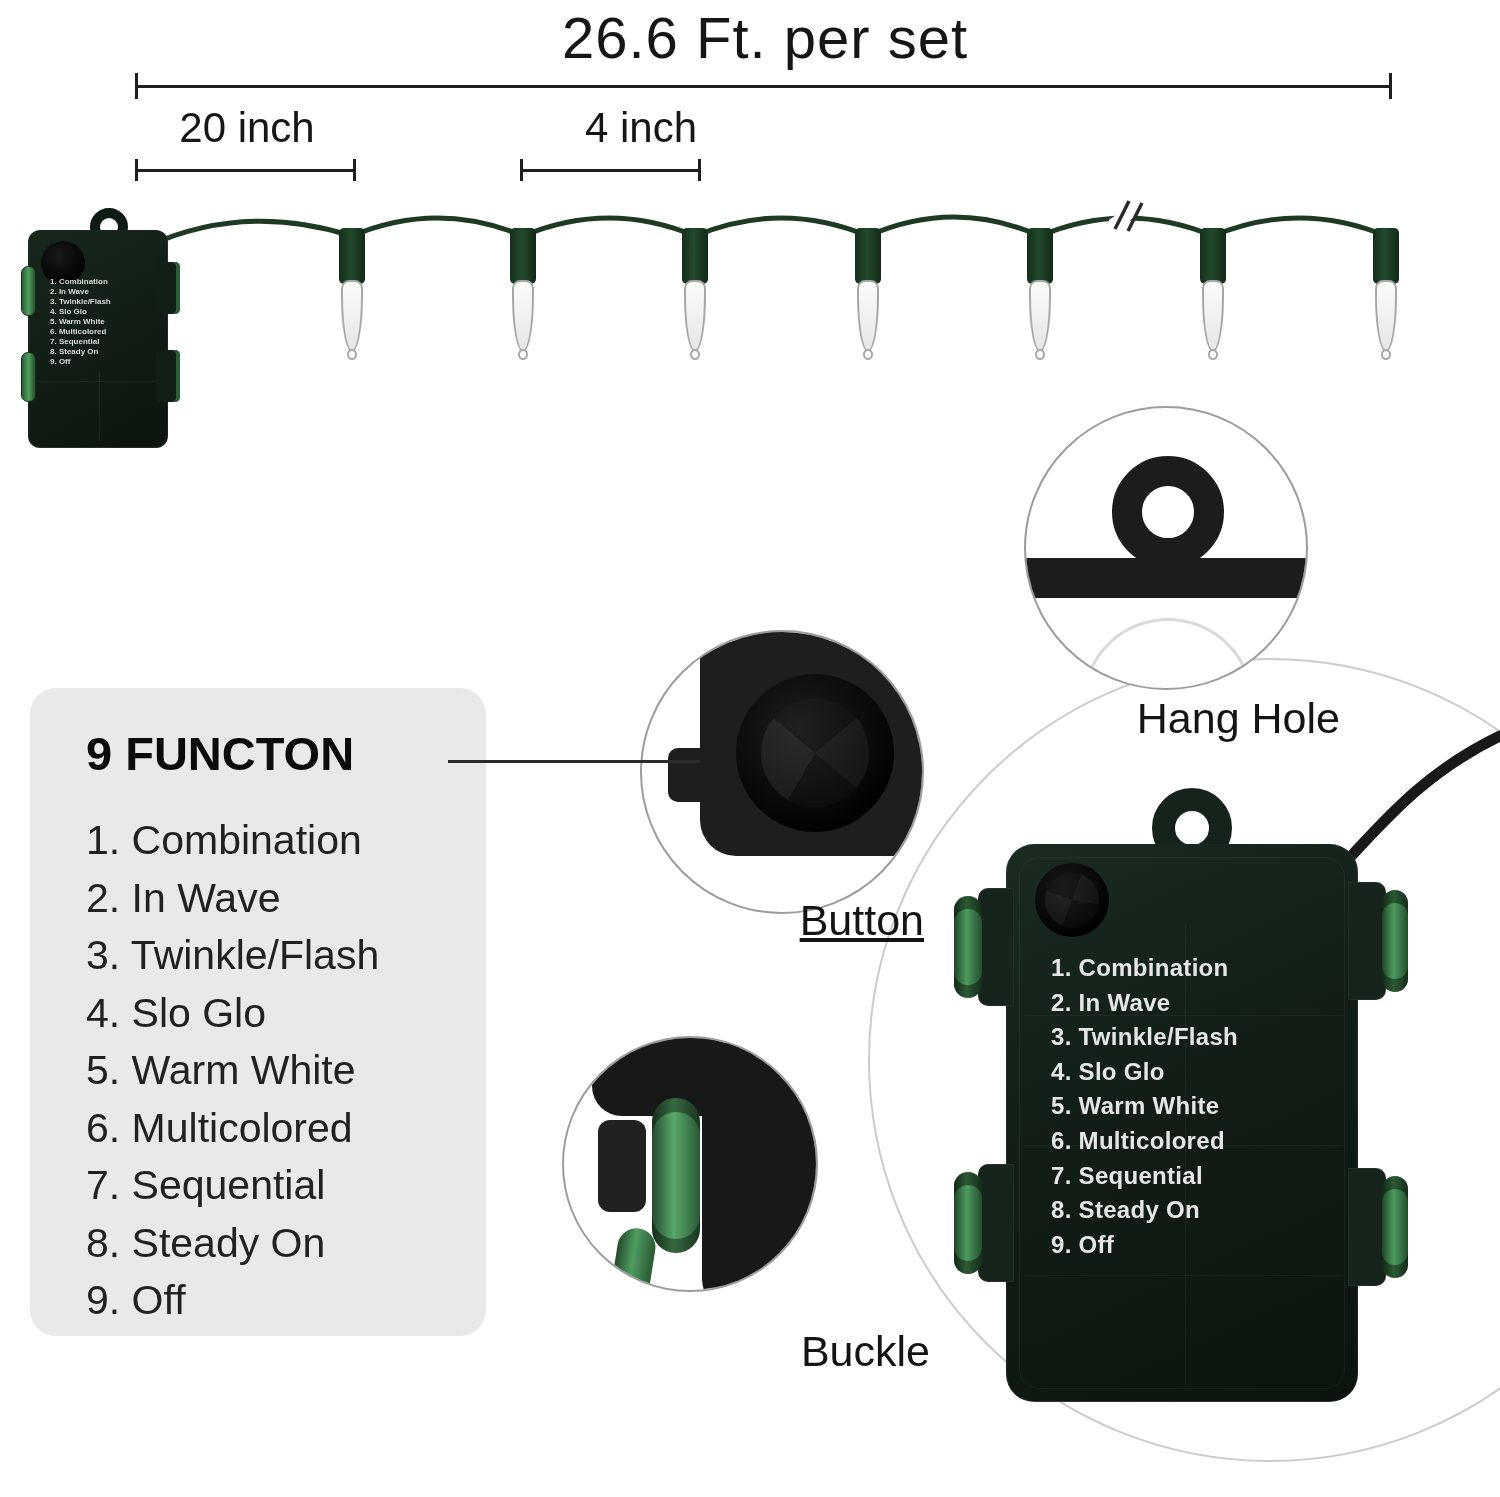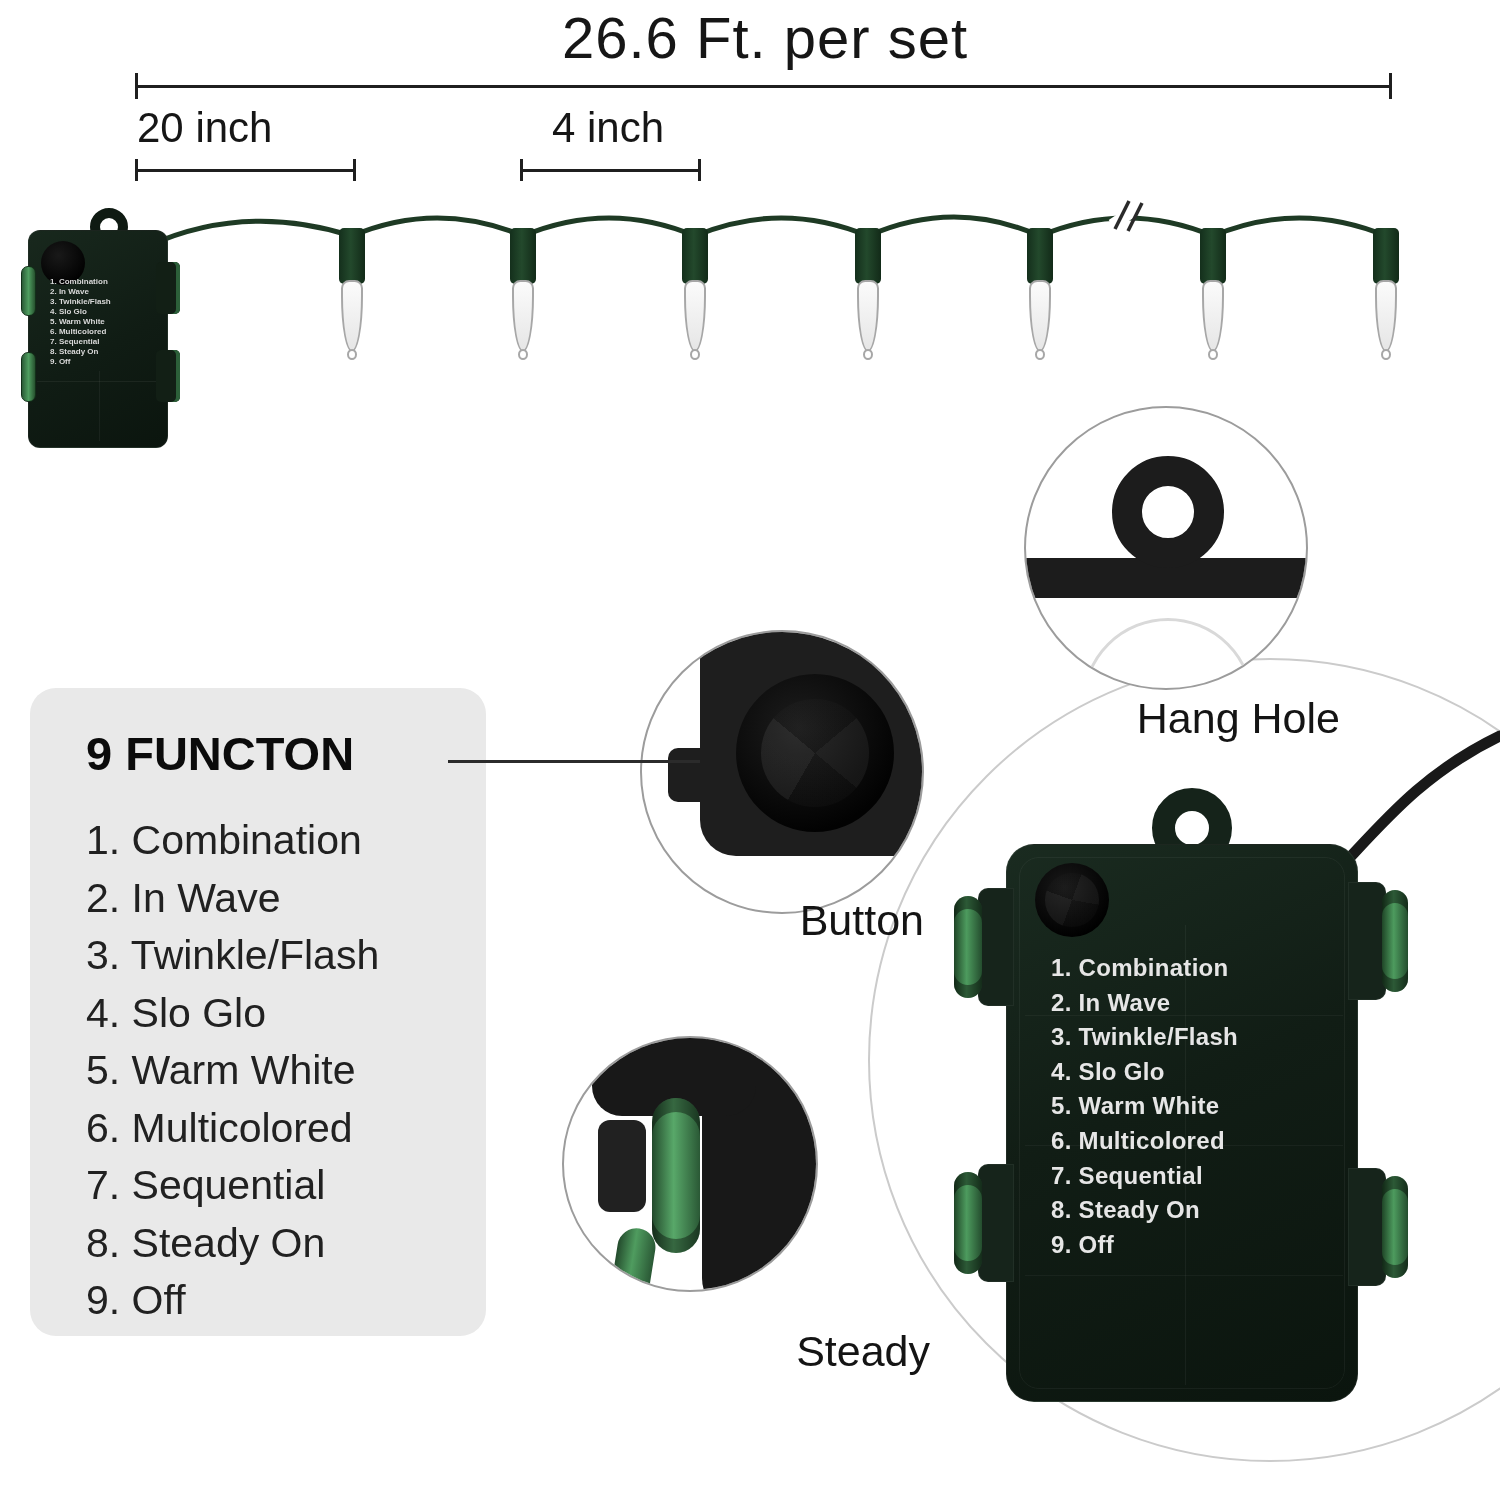--- a/index.html
+++ b/index.html
@@ -5,21 +5,21 @@
   * { margin:0; padding:0; box-sizing:border-box; }
   html, body { background:#ffffff; }
   body { font-family:"Liberation Sans", sans-serif; }
   .page { position:relative; width:1500px; height:1497px; background:#ffffff; overflow:hidden; }
   .abs { position:absolute; }
 
   
   .title { left:120px; top:4px; width:1290px; text-align:center; font-size:58px; color:#161616; letter-spacing:1px; }
   .dim-line { background:#1f1f1f; height:3px; }
   .dim-tick { width:3px; background:#1f1f1f; }
-  .dim-label { font-size:42px; color:#161616; }
+  .dim-label { font-size:42px; color:#161616; text-align:center; }
 
   
   .bulb { width:26px; height:136px; }
   .bulb .socket { position:absolute; left:0; top:0; width:26px; height:56px; border-radius:5px; background:linear-gradient(90deg,#142f1c,#23492c 45%,#122a18); }
   .bulb .glass { position:absolute; left:2px; top:52px; width:22px; height:72px; background:linear-gradient(180deg,#fbfbfb,#e6e6e6); border:2px solid #a7a7a7; border-radius:9px 9px 55% 55% / 9px 9px 85% 85%; }
   .bulb .tip { position:absolute; left:8px; top:121px; width:10px; height:11px; background:#ffffff; border:2px solid #a7a7a7; border-radius:50%; }
 
   
   .sbox { left:28px; top:230px; width:140px; height:218px; }
   .sbox .loop { position:absolute; left:62px; top:-22px; width:38px; height:38px; border:10px solid #0f1a12; border-radius:50%; }
@@ -55,21 +55,21 @@
   .co-hang .ring { position:absolute; left:86px; top:48px; width:112px; height:112px; border:30px solid #1c1c1c; border-radius:50%; }
   .co-hang .faint-arc { position:absolute; left:56px; top:210px; width:172px; height:172px; border:3px solid #d9d9d9; border-radius:50%; }
 
   .co-buckle { left:562px; top:1036px; width:256px; height:256px; }
   .co-buckle .dk-right { position:absolute; left:138px; top:-20px; width:160px; height:300px; background:#181818; border-radius:40px 0 0 40px; }
   .co-buckle .dk-top { position:absolute; left:28px; top:-34px; width:164px; height:112px; background:#181818; border-radius:0 0 30px 30px; }
   .co-buckle .clamp { position:absolute; left:34px; top:82px; width:48px; height:92px; background:#212121; border-radius:12px; }
   .co-buckle .pin { position:absolute; left:88px; top:60px; width:48px; height:155px; border-radius:24px; background:linear-gradient(90deg,#234a2c,#58a869 45%,#2a5835); box-shadow:inset 0 14px 0 rgba(0,0,0,0.38), inset 0 -14px 0 rgba(0,0,0,0.38); }
   .co-buckle .pin2 { position:absolute; left:50px; top:190px; width:38px; height:82px; border-radius:19px; background:linear-gradient(90deg,#234a2c,#4f9c5f 45%,#2a5835); transform:rotate(9deg); }
 
-  .label-button { left:640px; top:896px; width:284px; }
+  .label-button { left:640px; top:896px; width:284px;text-decoration:underline; }
   .label-hang { left:1040px; top:694px; width:300px; }
   .label-buckle { left:700px; top:1326px; width:230px; line-height:50px; }
 
   
   .big-circle { left:868px; top:658px; width:804px; height:804px; border:2px solid #cbcbcb; border-radius:50%; z-index:1; }
   .bb-wire { left:1300px; top:710px; z-index:2; }
   .bb-loop { left:1152px; top:788px; width:80px; height:80px; border:23px solid #15231a; border-radius:50%; z-index:2; }
 
   .bbox { left:1006px; top:844px; width:352px; height:558px; border-radius:28px; background:linear-gradient(155deg,#1a2b20 0%,#111d15 45%,#0b150e 100%); border:1px solid rgba(255,255,255,0.07); z-index:3; overflow:hidden; }
   .bbox .seam { position:absolute; inset:12px; border:1px solid rgba(255,255,255,0.05); border-radius:20px; }
@@ -249,16 +249,16 @@
   <div class="abs callout-label label-hang">Hang Hole</div>
 
   <div class="abs callout co-buckle">
     <div class="dk-right"></div>
     <div class="dk-top"></div>
     <div class="clamp"></div>
     <div class="pin"></div>
     <div class="pin2"></div>
   </div>
   <div class="abs callout-label label-buckle">
-    <div>Steady</div>
+    <div>Buckle</div>
   </div>
 
 </div>
 
 </body></html>

